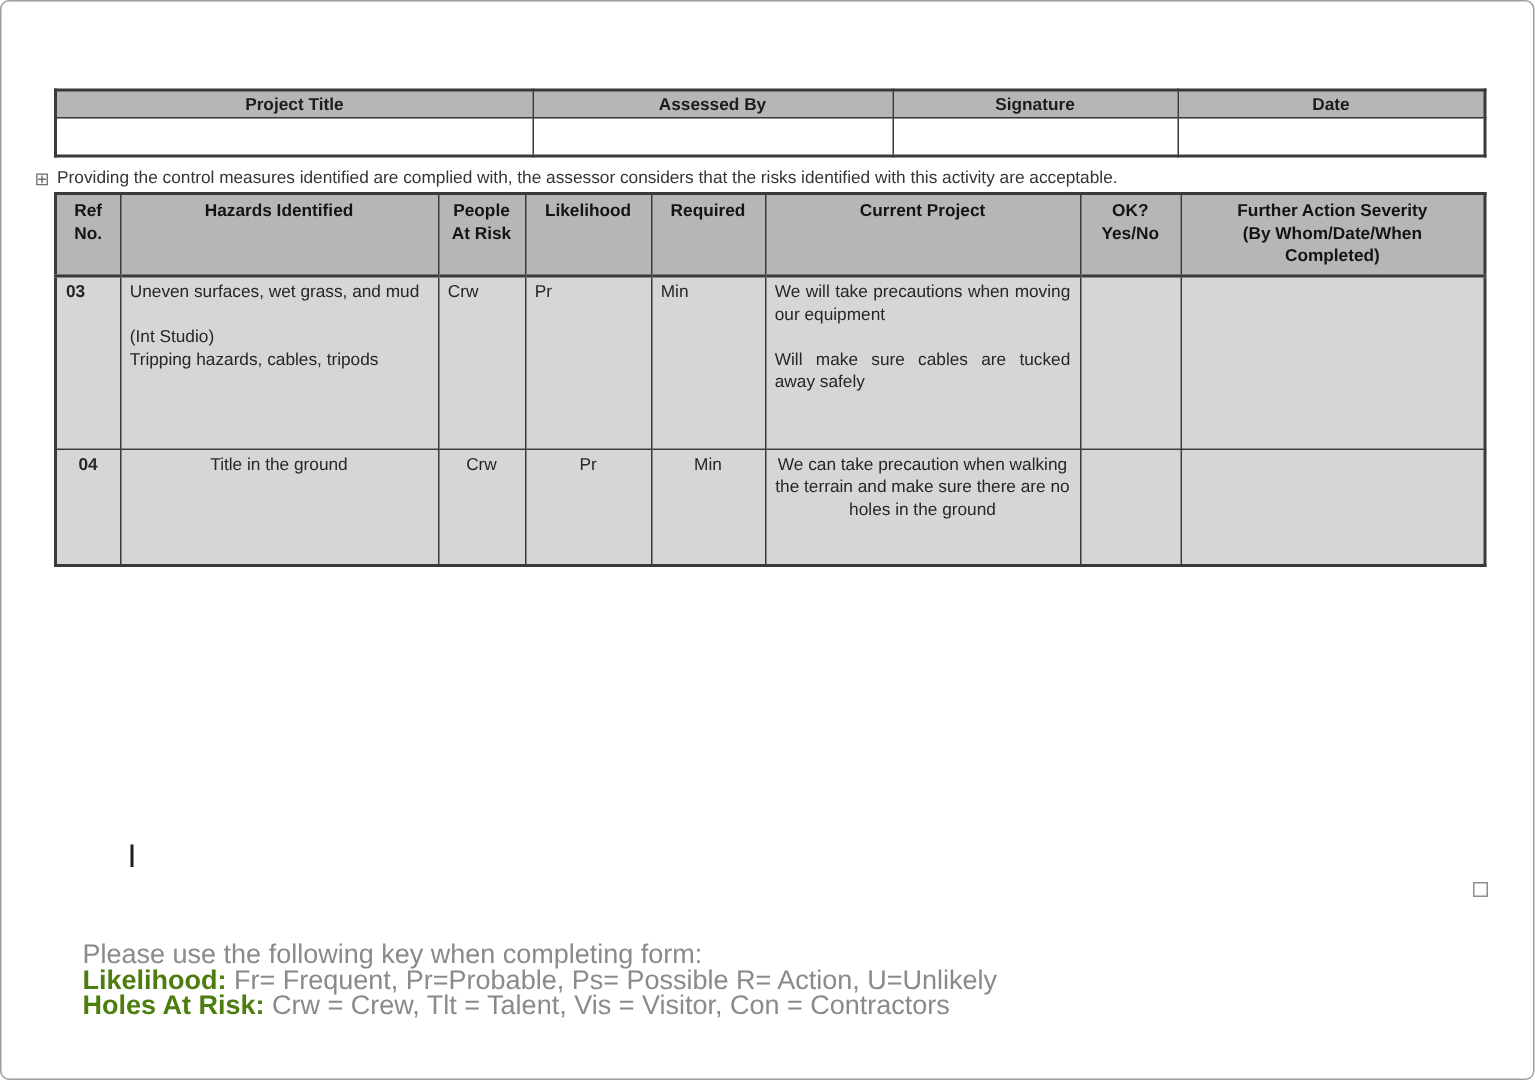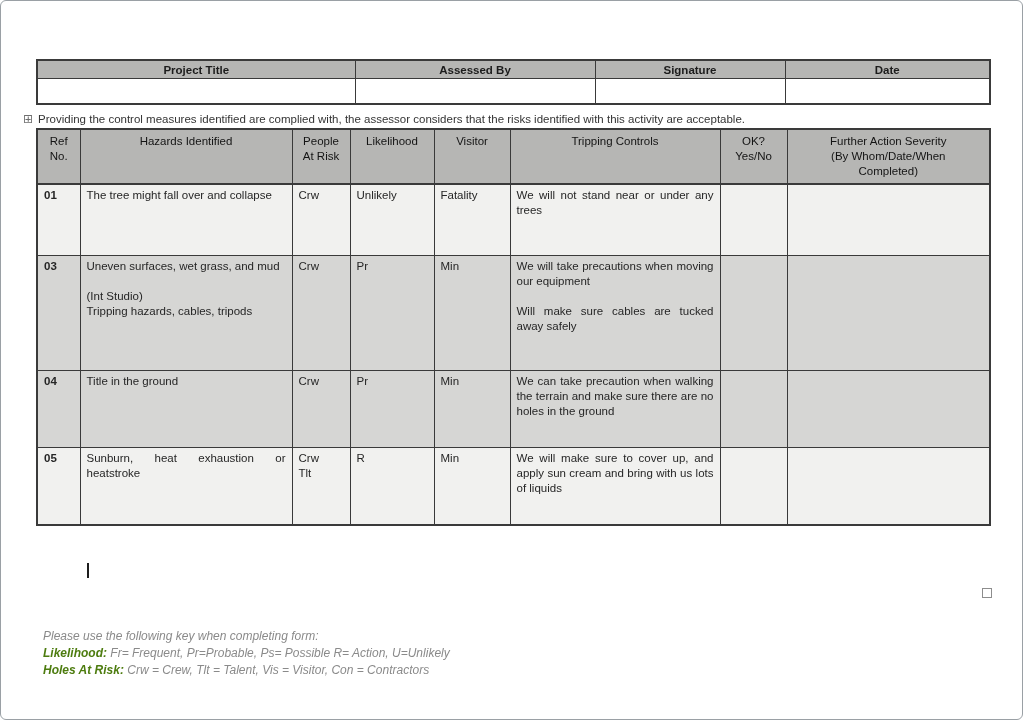--- a/index.html
+++ b/index.html
@@ -20,41 +20,41 @@
   
   .note{position:absolute;left:22px;top:112px;display:flex;align-items:center;gap:5px;}
   .note .handle{font-size:12px;color:#6f6f6f;line-height:1;}
   .note .note-text{font-size:11.5px;color:#343434;}
 
   
   .risk{position:absolute;left:35px;top:127px;width:953px;border:2px solid var(--border,#3a3a3a);}
   .risk th,.risk td{border:1px solid var(--border,#3a3a3a);vertical-align:top;
                     white-space:pre-line;font-size:11.5px;line-height:1.32;
                     padding:3px 6px;color:#262626;}
-  .risk thead th{background:var(--header-bg,#b6b6b4);font-weight:normal;
+  .risk thead th{background:var(--header-bg,#b6b6b4);font-weight:bold;
                  color:#141414;border-bottom:2px solid var(--border,#3a3a3a);height:44px;
                  vertical-align:top;padding-top:4px;}
   .risk tbody tr.light td{background:var(--row-light,#f1f1ef);}
   .risk tbody tr.shaded td{background:var(--row-shaded,#d6d6d4);}
   .risk td.justify{text-align:justify;}
   .risk td.ref{font-weight:bold;}
   .risk tr.r0 td{height:64px;}
   .risk tr.r1 td{height:70px;}
   .risk tr.r2 td{height:108px;}
-  .risk tr.r3 td{height:70px;}
+  .risk tr.r3 td{height:70px;text-align:center;}
   .risk tr.r4 td{height:70px;}
 
   
   .caret{position:absolute;left:86px;top:562px;width:1.5px;height:15px;background:#1d1d1d;}
   .resize-handle{position:absolute;left:981px;top:587px;width:8px;height:8px;
                  border:1px solid #8d8d8d;background:#fff;}
 
   
-  .footer{position:absolute;left:42px;top:627px;width:950px;font-size:12px;
-          line-height:17px;color:var(--key-text,#8a8a8a);font-style:italic;}
+  .footer{position:absolute;left:54px;top:627px;width:950px;font-size:18px;
+          line-height:17px;color:var(--key-text,#8a8a8a);}
   .footer b{font-weight:bold;color:#4d7c0f;}
   .footer .line{position:relative;}
   .footer .sev{position:absolute;left:524px;top:0;}
 </style>
 </head>
 <body>
 
 <div id="page">
 
   <table class="meta">
@@ -99,40 +99,30 @@
         <col style="width:203px">
     </colgroup>
     <thead>
       <tr>
         <th>Ref
 No.</th>
         <th>Hazards Identified</th>
         <th>People
 At Risk</th>
         <th>Likelihood</th>
-        <th>Visitor</th>
-        <th>Tripping Controls</th>
+        <th>Required</th>
+        <th>Current Project</th>
         <th>OK?
 Yes/No</th>
         <th>Further Action Severity
 (By Whom/Date/When
 Completed)</th>
       </tr>
     </thead>
     <tbody>
-      <tr class="r0 light">
-        <td class="ref">01</td>
-        <td class="justify">The tree might fall over and collapse</td>
-        <td>Crw</td>
-        <td>Unlikely</td>
-        <td>Fatality</td>
-        <td class="justify">We will not stand near or under any trees</td>
-        <td></td>
-        <td></td>
-      </tr>
       <tr class="r2 shaded">
         <td class="ref">03</td>
         <td class="justify">Uneven surfaces, wet grass, and mud
 
 (Int Studio)
 Tripping hazards, cables, tripods</td>
         <td>Crw</td>
         <td>Pr</td>
         <td>Min</td>
         <td class="justify">We will take precautions when moving our equipment
@@ -144,31 +134,20 @@
       <tr class="r3 shaded">
         <td class="ref">04</td>
         <td class="justify">Title in the ground</td>
         <td>Crw</td>
         <td>Pr</td>
         <td>Min</td>
         <td class="justify">We can take precaution when walking the terrain and make sure there are no holes in the ground</td>
         <td></td>
         <td></td>
       </tr>
-      <tr class="r4 light">
-        <td class="ref">05</td>
-        <td class="justify">Sunburn, heat exhaustion or heatstroke</td>
-        <td>Crw
-Tlt</td>
-        <td>R</td>
-        <td>Min</td>
-        <td class="justify">We will make sure to cover up, and apply sun cream and bring with us lots of liquids</td>
-        <td></td>
-        <td></td>
-      </tr>
     </tbody>
   </table>
 
   <div class="caret"></div>
   <div class="resize-handle"></div>
 
   <div class="footer">
     <div class="line">Please use the following key when completing form:</div>
     <div class="line">
       <b>Likelihood:</b><span>  Fr= Frequent, Pr=Probable, Ps= Possible R= Action, U=Unlikely</span>

